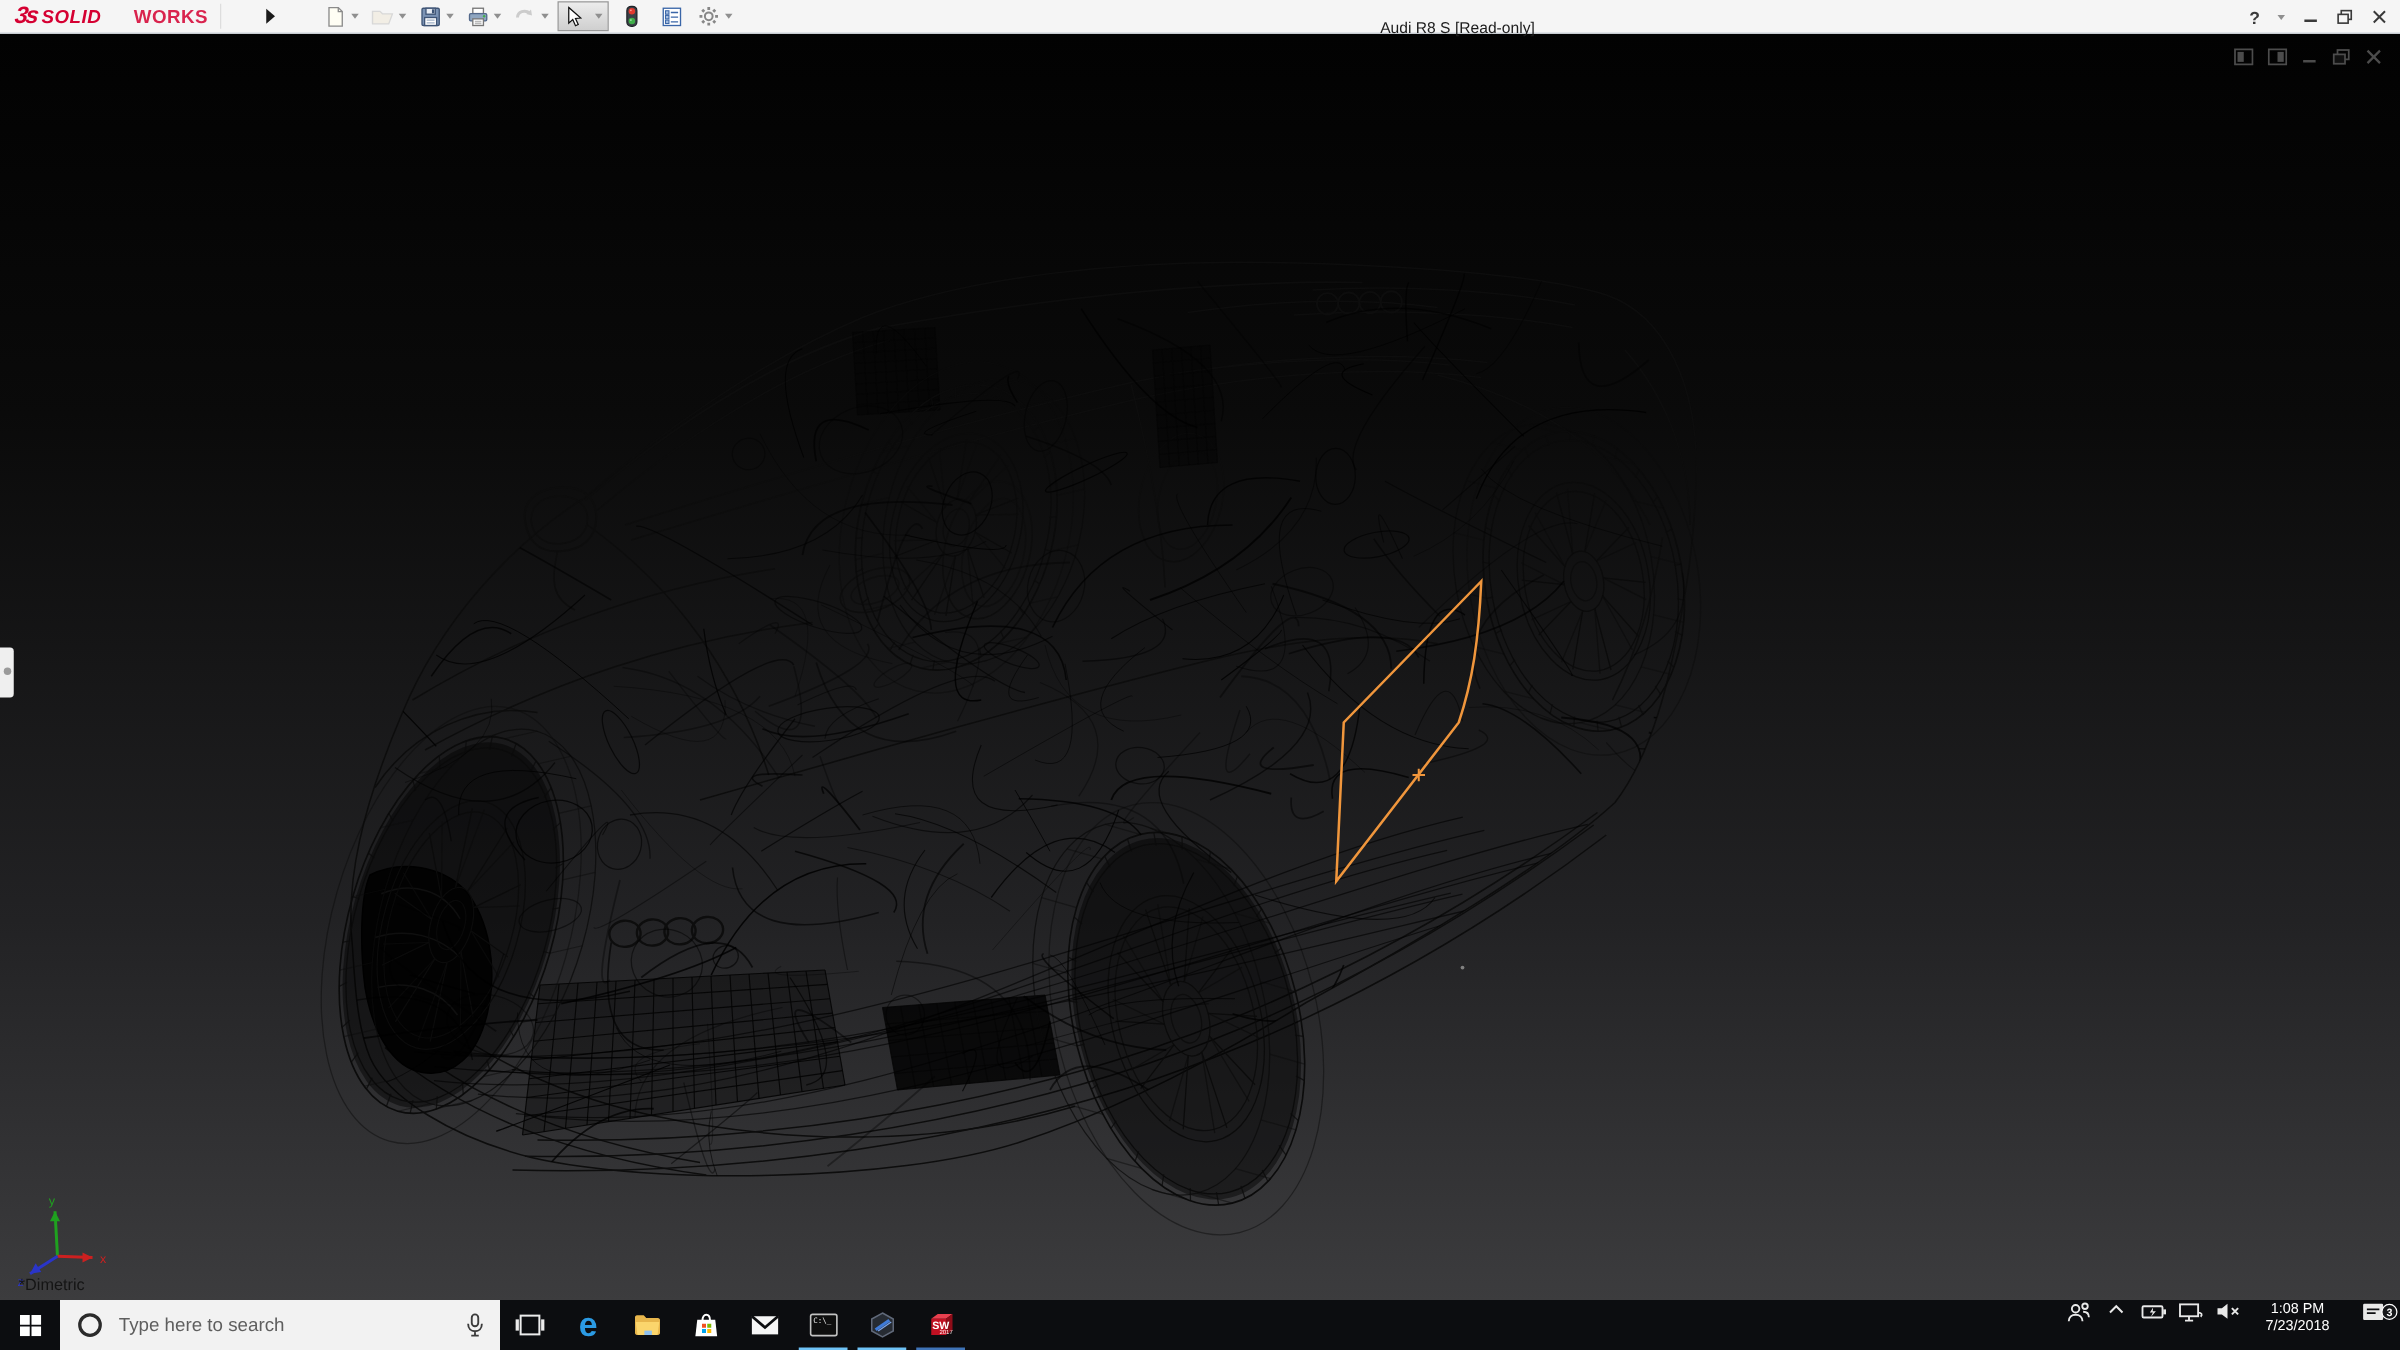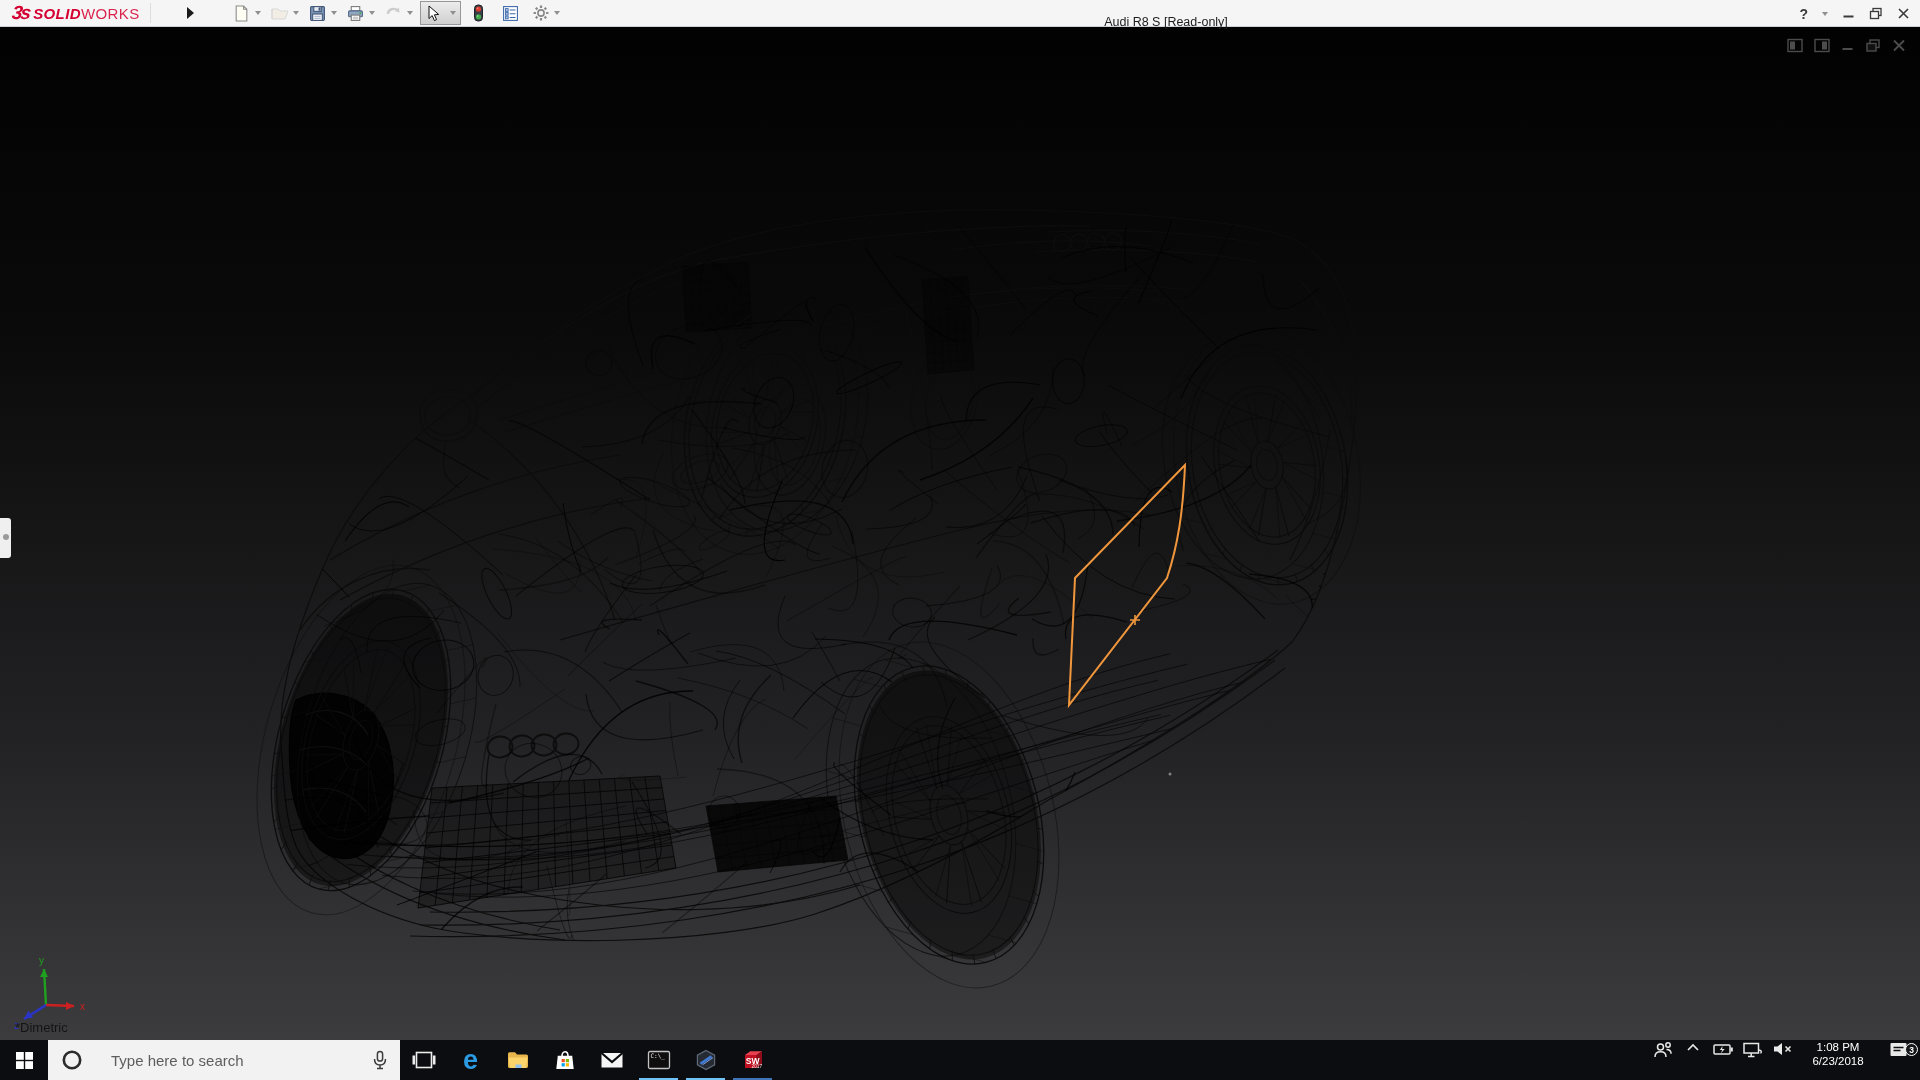--- a/index.html
+++ b/index.html
@@ -8,21 +8,21 @@
   .screen { position:relative; width:1920px; height:1080px; overflow:hidden; }
 
   
   .titlebar { position:absolute; top:0; left:0; width:1920px; height:27px;
     background:#f5f5f5; border-bottom:1px solid #ccd2d9; display:flex;
     align-items:center; z-index:5; }
   .logo { display:flex; align-items:center; padding:0 10px 0 12px; height:100%; }
   .logo-mark { font-style:italic; font-weight:bold; font-size:19px; color:#d50032;
     letter-spacing:-2px; margin-right:4px; transform:skewX(-8deg); }
   .logo-text { font-size:15px; color:#d50032; letter-spacing:.4px; }
-  .logo-text b { font-weight:700;font-style:italic; } .logo-text span { font-weight:400; opacity:.85; }
+  .logo-text b { font-weight:700;font-style:italic; } .logo-text span { font-weight:700; opacity:.85;margin-left:26px; }
   .flyout { width:0; height:0; border-left:7px solid #1a1a1a; border-top:6px solid transparent;
     border-bottom:6px solid transparent; margin:0 8px; cursor:pointer; }
   .tb-sep { width:1px; height:20px; background:#ddd; margin-right:28px; }
   .toolbar { display:flex; align-items:center; }
   .tb-btn { width:24px; height:24px; display:flex; align-items:center; justify-content:center; }
   .tb-btn.disabled { opacity:.45; }
   .dd { width:0; height:0; border-top:4px solid #8f8f8f; border-left:3.5px solid transparent;
     border-right:3.5px solid transparent; margin:0 7px 0 1px; }
   .sel-group { display:flex; align-items:center; height:24px;
     border:1px solid #979797; background:linear-gradient(#ececec,#cfcfcf); margin-right:6px; }
@@ -51,21 +51,21 @@
   .orient-label { position:absolute; left:15px; top:993px; font-size:13px; color:#141414; }
 
   
   .taskbar { position:absolute; left:0; top:1040px; width:1920px; height:40px;
     background:#0c0d10; display:flex; align-items:stretch; z-index:6; }
   .tk-btn { width:48px; display:flex; align-items:center; justify-content:center;
     position:relative; cursor:pointer; flex:0 0 auto; }
   .tk-btn.app { width:47px; }
   .run-bar { position:absolute; bottom:0; left:4px; right:4px; height:2.5px; }
   .searchbox { width:352px; background:#f2f2f2; display:flex; align-items:center;
-    cursor:text; flex:0 0 auto;gap:16px; }
+    cursor:text; flex:0 0 auto; }
   .searchbox .ring { margin:0 12px 0 13px; flex:0 0 auto; }
   .searchbox .ph { font-size:15px; color:#5e5e5e; flex:1; }
   .searchbox .mic { margin-right:12px; flex:0 0 auto; }
   .tray { display:flex; align-items:flex-start; margin-left:auto; }
   .tray .tk-btn { width:30px; }
   .clock { width:80px; display:flex; flex-direction:column; align-items:center;
     justify-content:center; color:#fff; font-size:11.5px; line-height:14px; cursor:pointer; }
   .badge { position:absolute; right:2px; bottom:4px; width:13px; height:13px; border-radius:50%;
     background:#16171a; border:1.5px solid #fff; color:#fff; font-size:8.5px; font-weight:bold;
     display:flex; align-items:center; justify-content:center; }
@@ -1038,21 +1038,21 @@
           </svg>
       </div>
       <div class="tk-btn">
         <svg width="24" height="18" viewBox="0 0 24 18">
             <path d="M3 6.5 h3.5 L11 3 v12 l-4.5-3.5 H3 Z" fill="#e8e8e8"></path>
             <path d="M14.5 6.5 l5 5 M19.5 6.5 l-5 5" stroke="#e8e8e8" stroke-width="1.6"></path>
           </svg>
       </div>
       <div class="clock">
         <div>1:08 PM</div>
-        <div>6/23/2018</div>
+        <div>7/23/2018</div>
       </div>
       <div class="tk-btn" style="width:42px;">
         <svg width="22" height="20" viewBox="0 0 22 20">
             <rect x="2.5" y="3" width="16" height="13" rx="1" fill="#e8e8e8"></rect>
             <path d="M5.5 7.5 h10 M5.5 10.5 h7" stroke="#0c0d10" stroke-width="1.4"></path>
           </svg>
         <div class="badge">3</div>
       </div>
     </div>
   </div>

